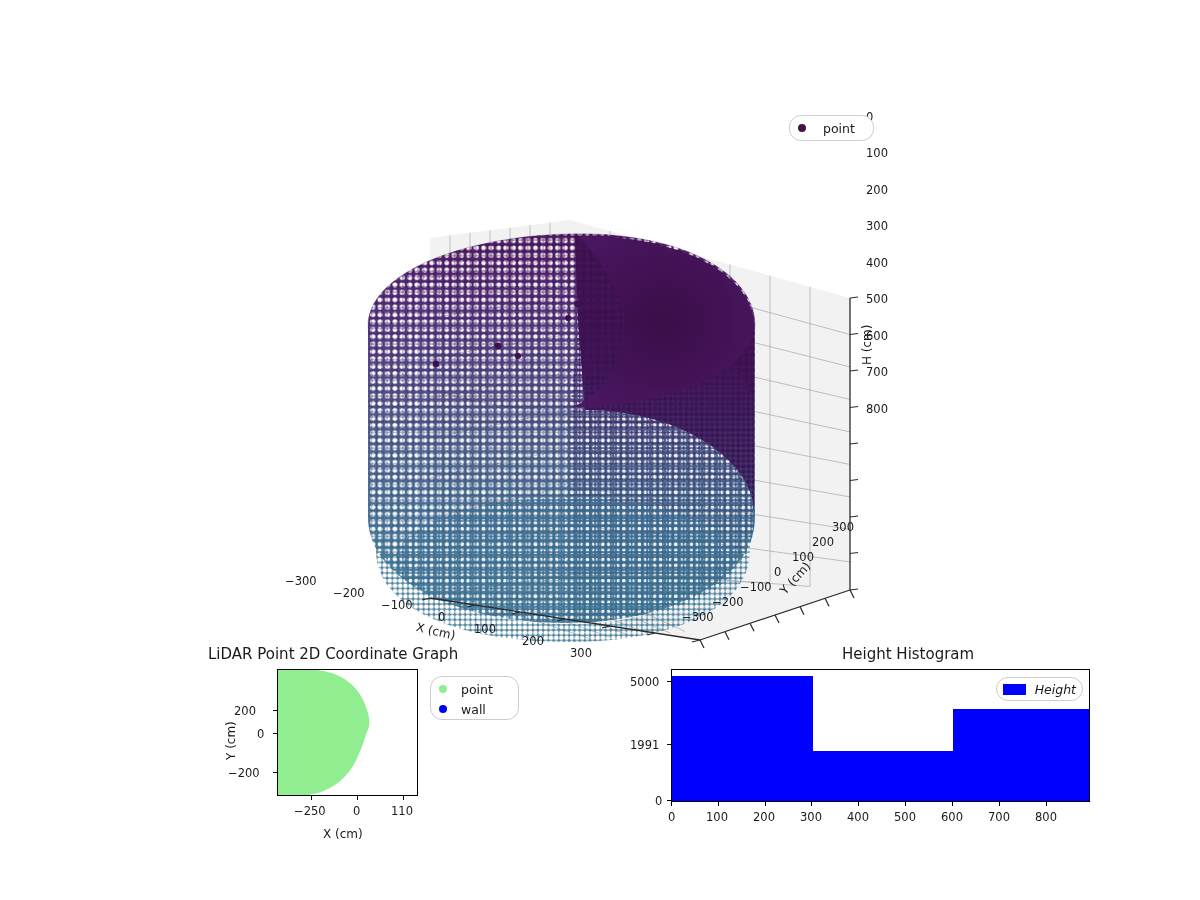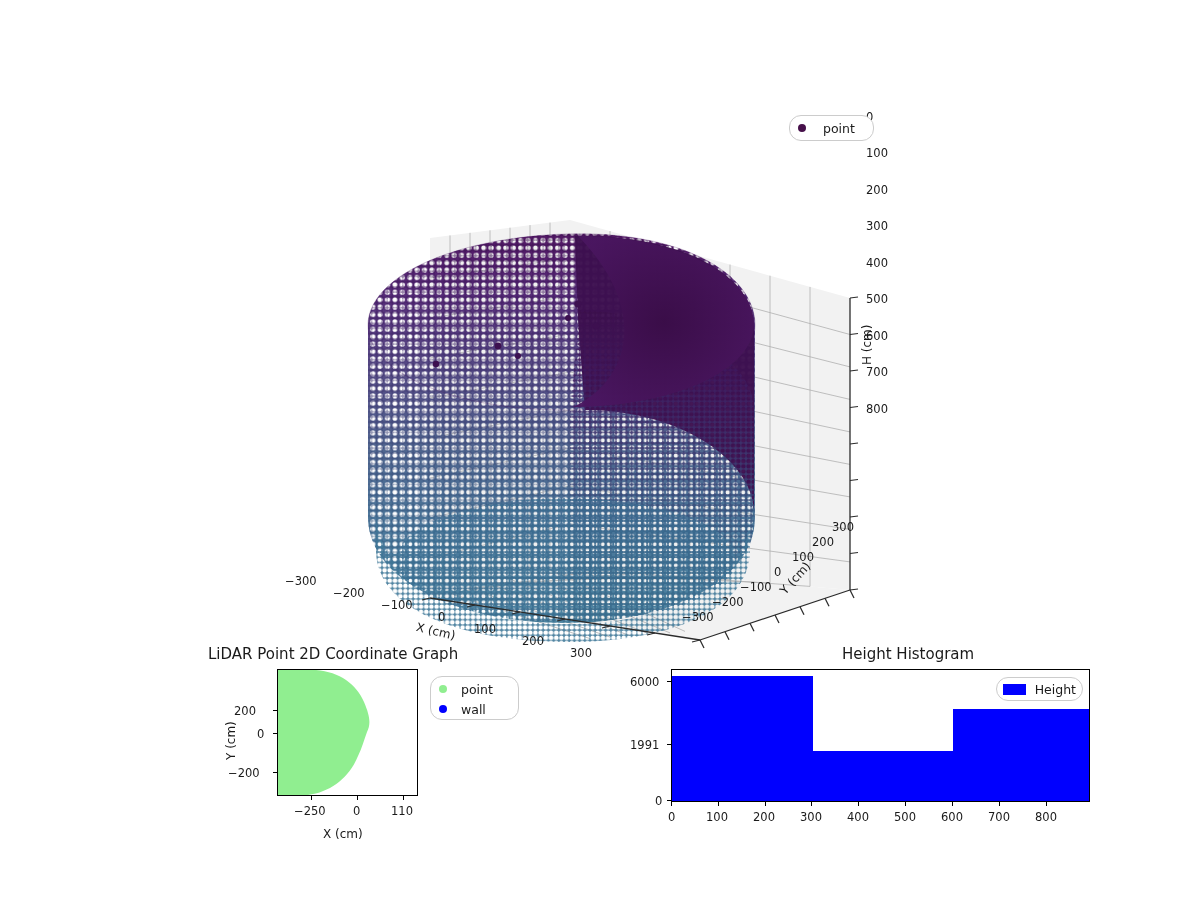--- a/index.html
+++ b/index.html
@@ -317,21 +317,21 @@
     <div class="bar" style="left:0px;width:140.5px;height:125.4px;"></div>
     <div class="bar" style="left:140.5px;width:140.5px;height:50.1px;"></div>
     <div class="bar" style="left:281px;width:136px;height:92.5px;"></div>
   </div>
 
   <div class="tickline" style="left:667px;top:800px;width:4px;height:1.2px;"></div>
   <div class="tickline" style="left:667px;top:744px;width:4px;height:1.2px;"></div>
   <div class="tickline" style="left:667px;top:681px;width:4px;height:1.2px;"></div>
   <div class="tick" style="left:655px;top:794px;">0</div>
   <div class="tick" style="left:630px;top:738px;">1991</div>
-  <div class="tick" style="left:630px;top:675px;">6000</div>
+  <div class="tick" style="left:630px;top:675px;">5000</div>
 
   <div class="tickline" style="left:671px;top:802px;width:1.2px;height:4px;"></div>
   <div class="tickline" style="left:718px;top:802px;width:1.2px;height:4px;"></div>
   <div class="tickline" style="left:765px;top:802px;width:1.2px;height:4px;"></div>
   <div class="tickline" style="left:811px;top:802px;width:1.2px;height:4px;"></div>
   <div class="tickline" style="left:858px;top:802px;width:1.2px;height:4px;"></div>
   <div class="tickline" style="left:905px;top:802px;width:1.2px;height:4px;"></div>
   <div class="tickline" style="left:952px;top:802px;width:1.2px;height:4px;"></div>
   <div class="tickline" style="left:999px;top:802px;width:1.2px;height:4px;"></div>
   <div class="tickline" style="left:1046px;top:802px;width:1.2px;height:4px;"></div>
@@ -339,20 +339,20 @@
   <div class="tick" style="left:668px;top:810px;">0</div>
   <div class="tick" style="left:706px;top:810px;">100</div>
   <div class="tick" style="left:753px;top:810px;">200</div>
   <div class="tick" style="left:800px;top:810px;">300</div>
   <div class="tick" style="left:847px;top:810px;">400</div>
   <div class="tick" style="left:894px;top:810px;">500</div>
   <div class="tick" style="left:941px;top:810px;">600</div>
   <div class="tick" style="left:988px;top:810px;">700</div>
   <div class="tick" style="left:1035px;top:810px;">800</div>
 
-  <div class="mlegend" style="left:996px;top:677px;width:87px;height:24px;padding:1px 6px;">
+  <div class="mlegend" style="left:996px;top:677px;width:87px;height:24px;padding:1px 6px;font-style:italic;">
     <div class="row">
       <span class="swatch" style="background:#0000ff;margin-right:9px;"></span>
       <span class="lbl">Height</span>
     </div>
   </div>
 
 </div>
 
 </body></html>

